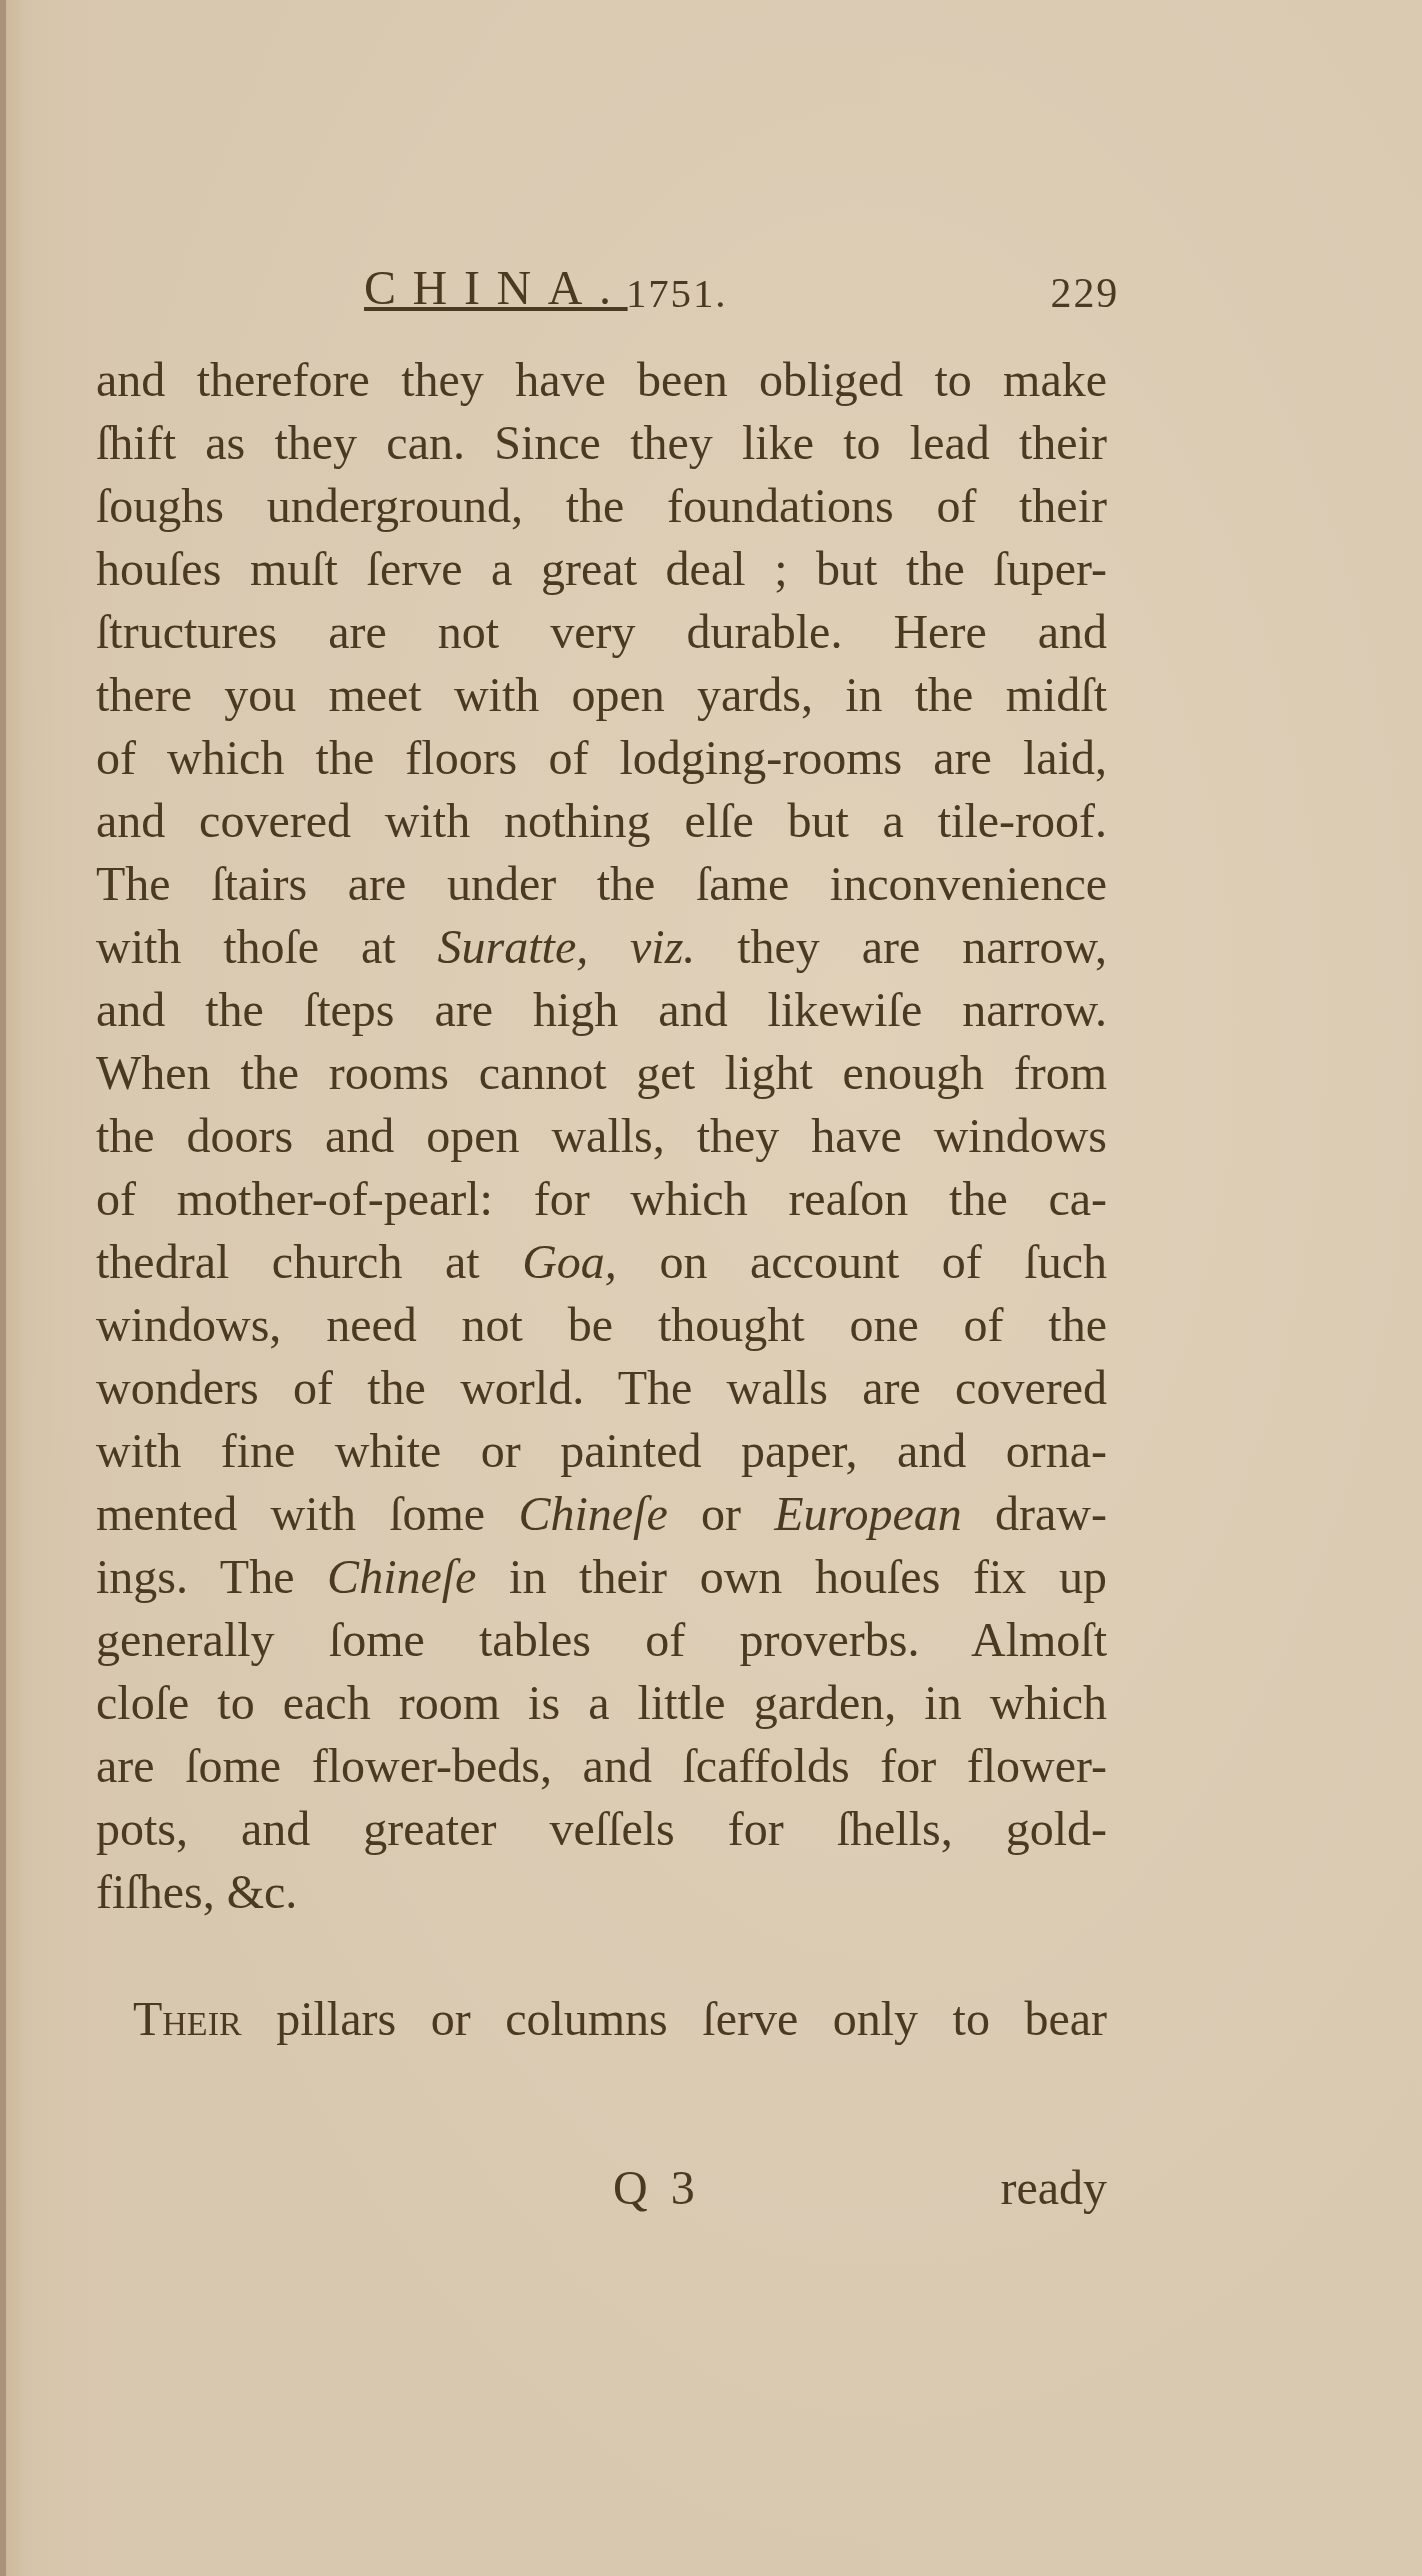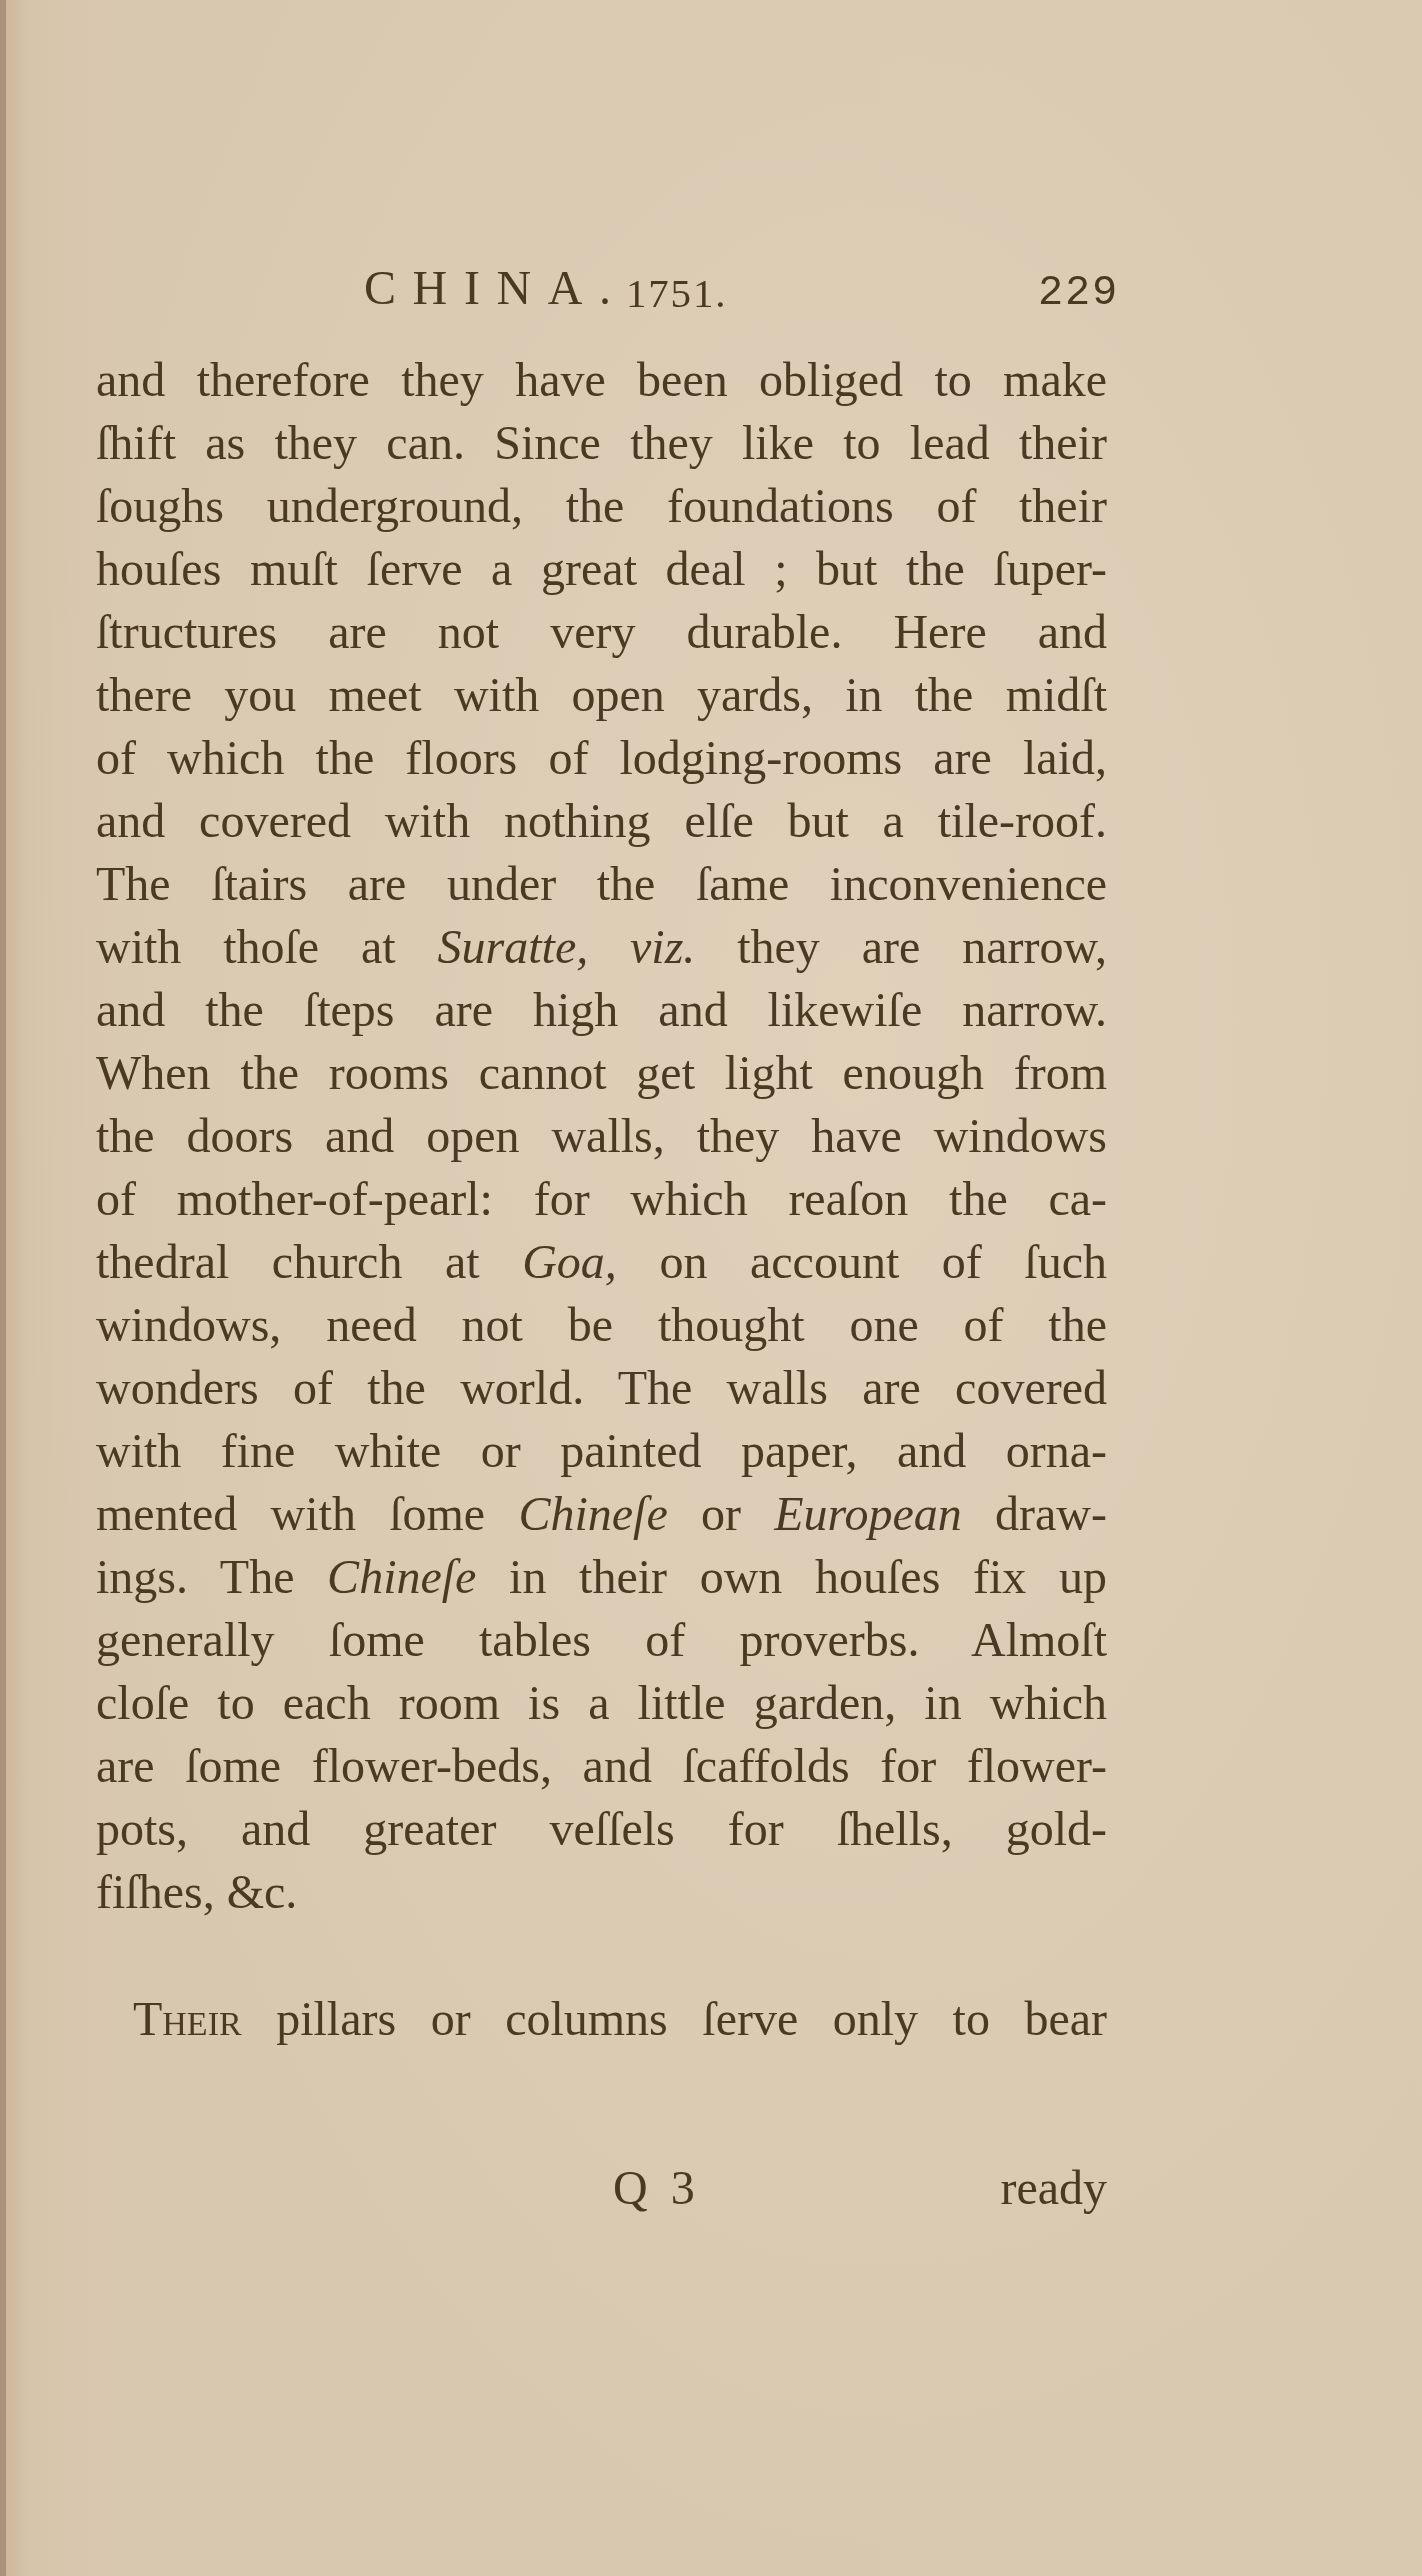--- a/index.html
+++ b/index.html
@@ -37,35 +37,35 @@
       width: 755px;
       height: 64px;
       font-size: 48px;
       letter-spacing: 0;
     }
     .running-head .title {
       position: absolute;
       left: 0;
       top: 0;
       letter-spacing: 16.6px;
+      text-decoration: underline;
     }
     .running-head .year {
       position: absolute;
       left: 262px;
       top: 9.2px;
       font-size: 41px;
       letter-spacing: 1.8px;
     }
     .running-head .folio {
       position: absolute;
       right: 0;
       top: 9.2px;
       font-size: 42px;
       letter-spacing: 1.8px;
-      font-family: Liberation Mono, monospace;
     }
     .body-text {
       position: absolute;
       left: 96px;
       top: 348px;
       width: 1011px;
     }
     .line {
       display: block;
       height: 63px;

